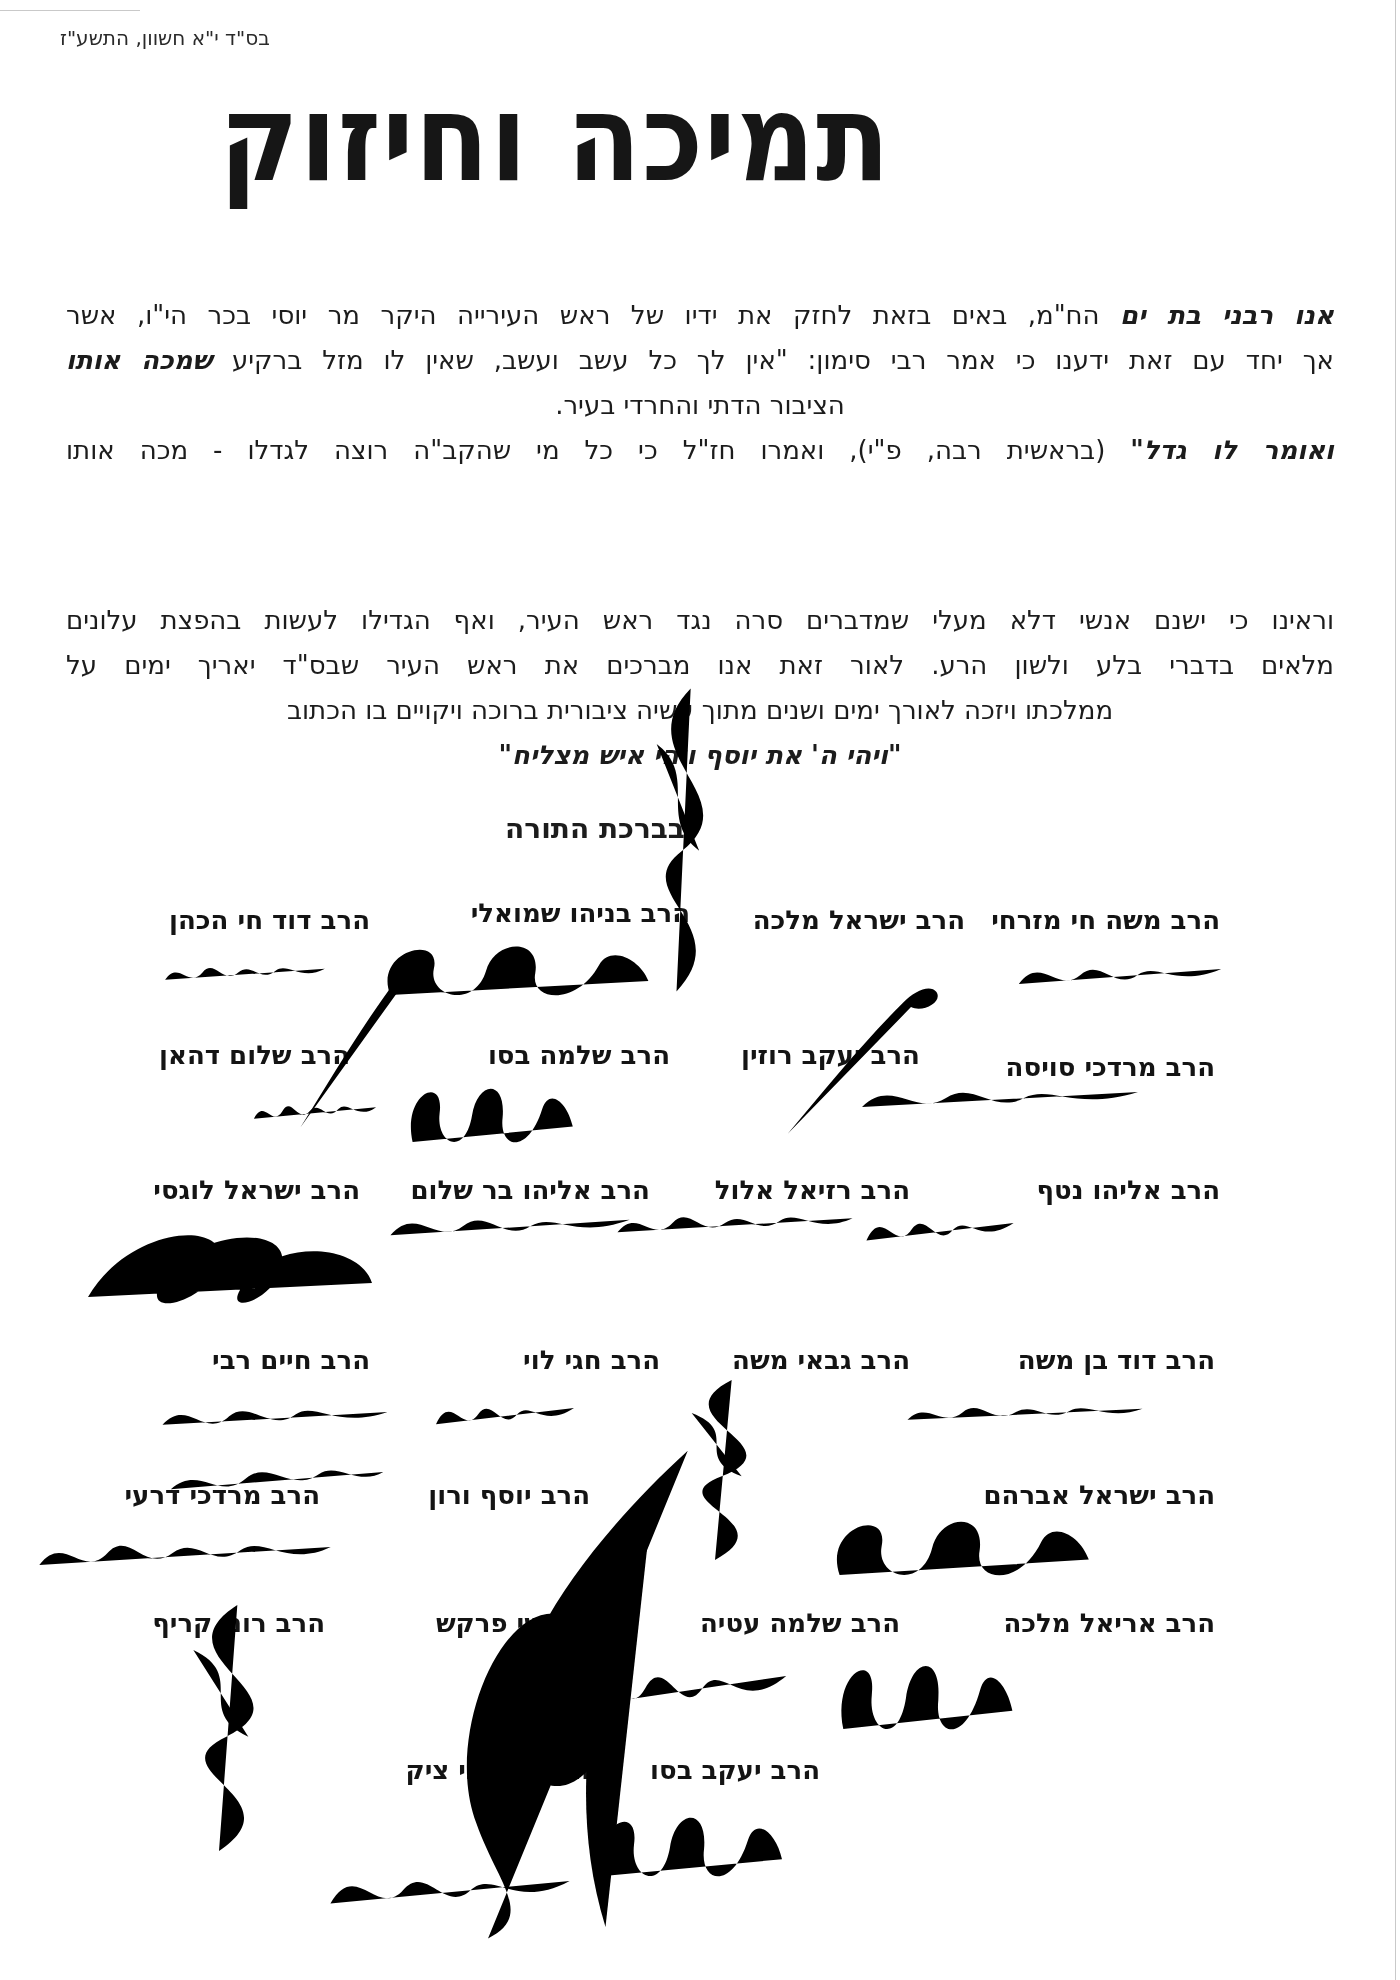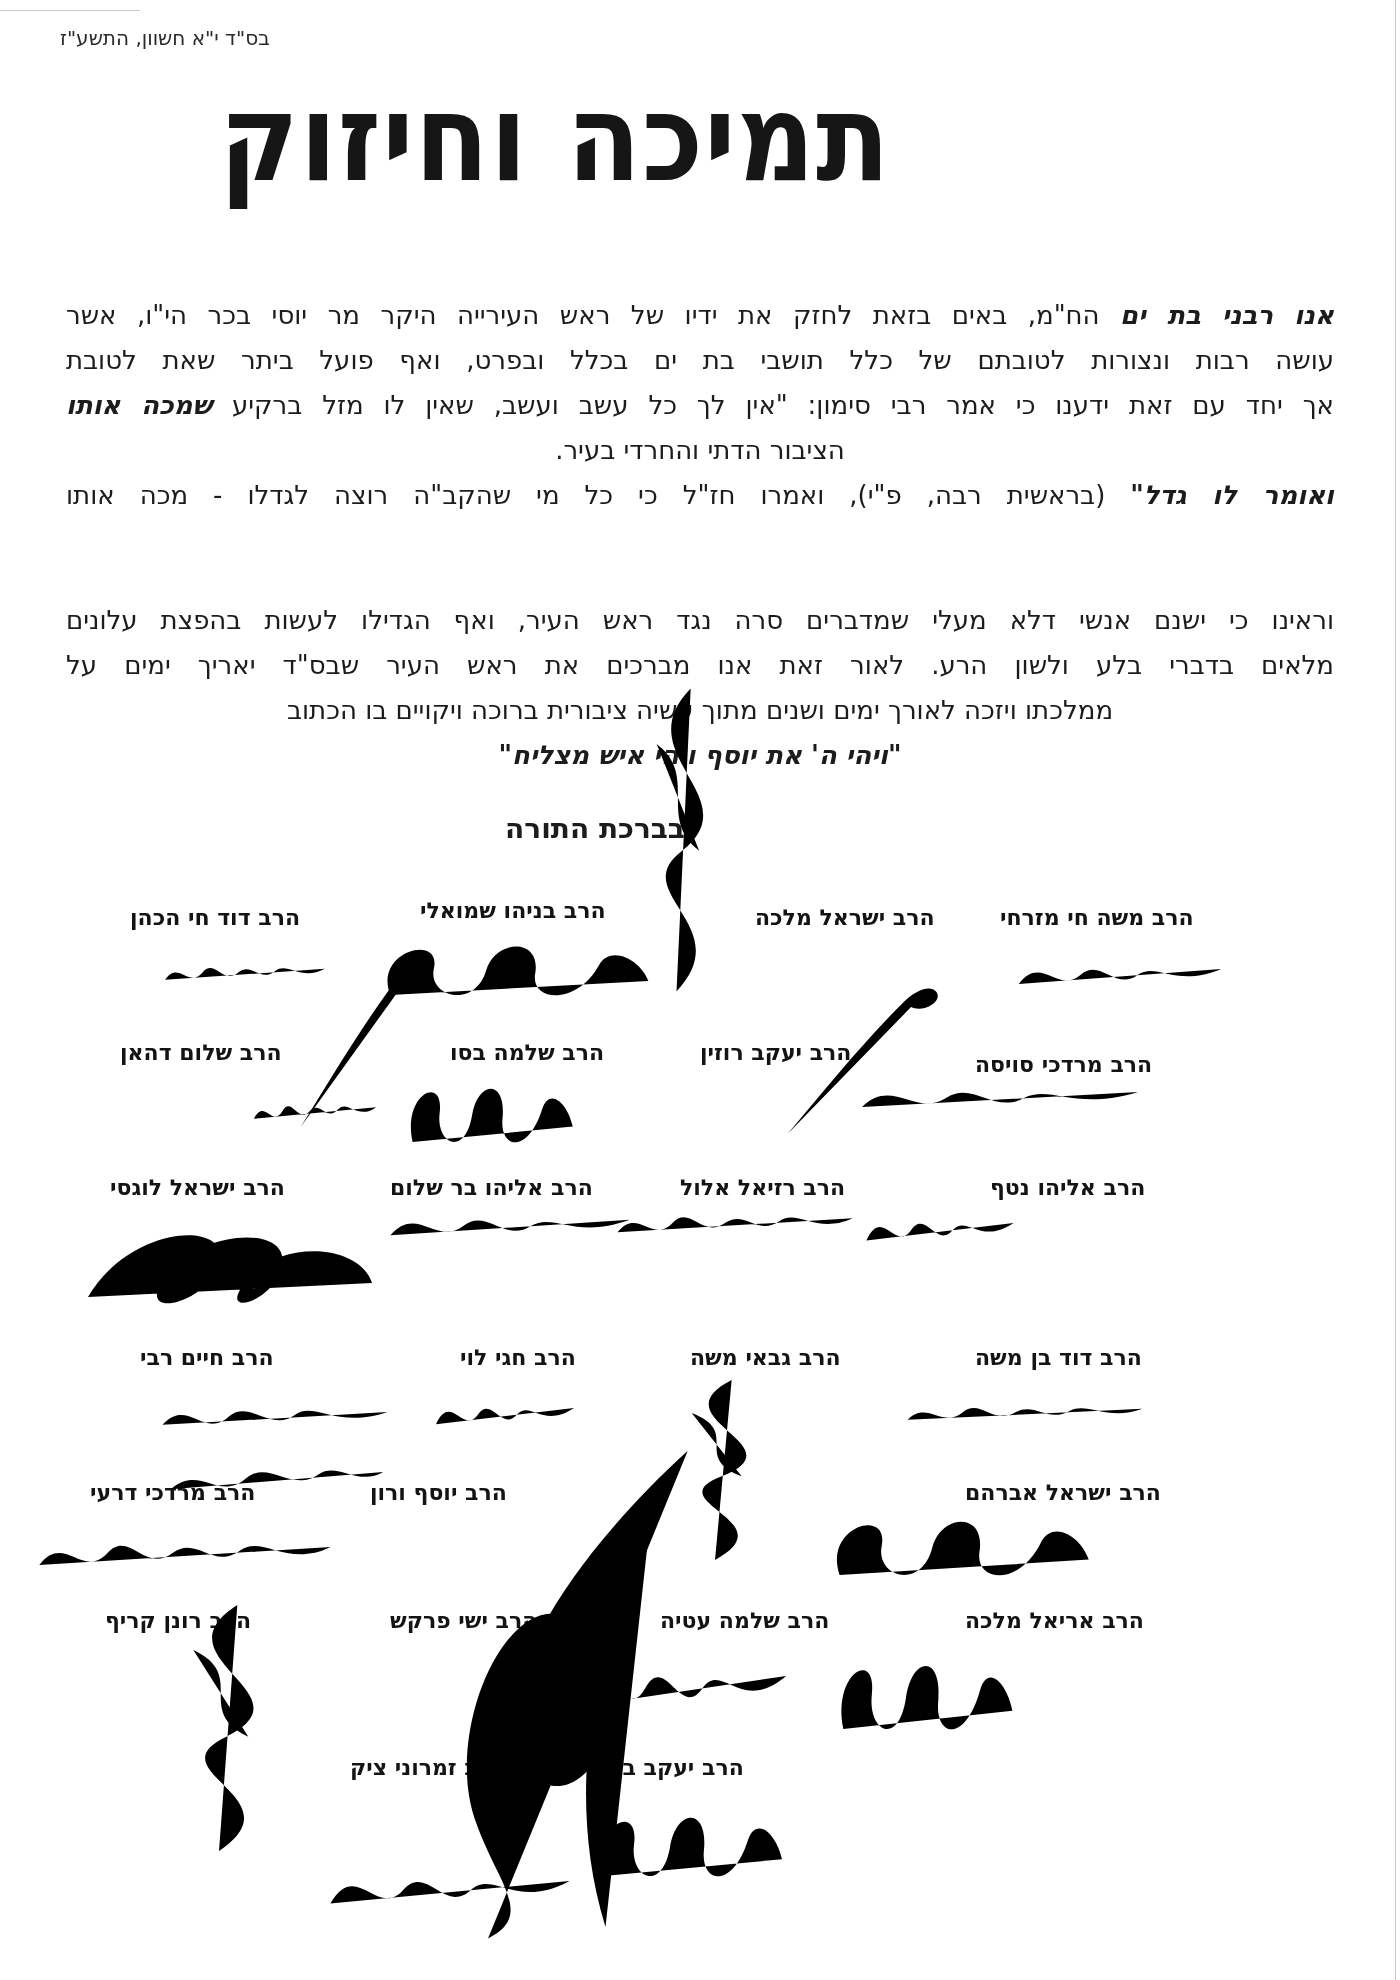--- a/index.html
+++ b/index.html
@@ -21,21 +21,21 @@
   .p2{top:598px;margin-left:20px;}
   .ln{display:block;}
   .just{text-align:justify;text-align-last:justify;}
   .cent{text-align:center;}
   .b{font-weight:bold;font-style:italic;}
   .blessing{
     position:absolute;top:812px;left:0;width:100%;text-align:center;
     font-size:28px;font-weight:bold;transform:translateX(-105px);
   }
   .name{
-    position:absolute;font-size:22px;font-weight:bold;text-align:left;
+    position:absolute;font-size:26px;font-weight:bold;text-align:right;
     white-space:nowrap;color:#141414;
   }
   .sig{position:absolute;pointer-events:none;}
 </style>
 </head>
 <body>
 
 <div class="page">
 
   <svg width="0" height="0" style="position:absolute">
@@ -72,21 +72,20 @@
 
   <div class="scan-edge-top"></div>
   <div class="scan-edge-right"></div>
 
   <div class="bsd">בס"ד י"א חשוון, התשע"ז</div>
 
   <div class="title">תמיכה וחיזוק</div>
 
   <div class="para p1">
     <span class="ln just"><span class="b">אנו רבני בת ים</span><span> הח"מ, באים בזאת לחזק את ידיו של ראש העירייה היקר מר יוסי בכר הי"ו, אשר</span></span>
-    <span class="ln just">עושה רבות ונצורות לטובתם של כלל תושבי בת ים בכלל ובפרט, ואף פועל ביתר שאת לטובת</span>
     <span class="ln just"><span>אך יחד עם זאת ידענו כי אמר רבי סימון: "אין לך כל עשב ועשב, שאין לו מזל ברקיע </span><span class="b">שמכה אותו</span></span>
     <span class="ln cent">הציבור הדתי והחרדי בעיר.</span>
     <span class="ln just"><span class="b">ואומר לו גדל"</span><span> (בראשית רבה, פ"י), ואמרו חז"ל כי כל מי שהקב"ה רוצה לגדלו - מכה אותו</span></span>
   </div>
 
   <div class="para p2">
     <span class="ln just">וראינו כי ישנם אנשי דלא מעלי שמדברים סרה נגד ראש העיר, ואף הגדילו לעשות בהפצת עלונים</span>
     <span class="ln just">מלאים בדברי בלע ולשון הרע. לאור זאת אנו מברכים את ראש העיר שבס"ד יאריך ימים על</span>
     <span class="ln cent">ממלכתו ויזכה לאורך ימים ושנים מתוך עשיה ציבורית ברוכה ויקויים בו הכתוב</span>
     <span class="ln cent b">"ויהי ה' את יוסף ויהי איש מצליח"</span>

